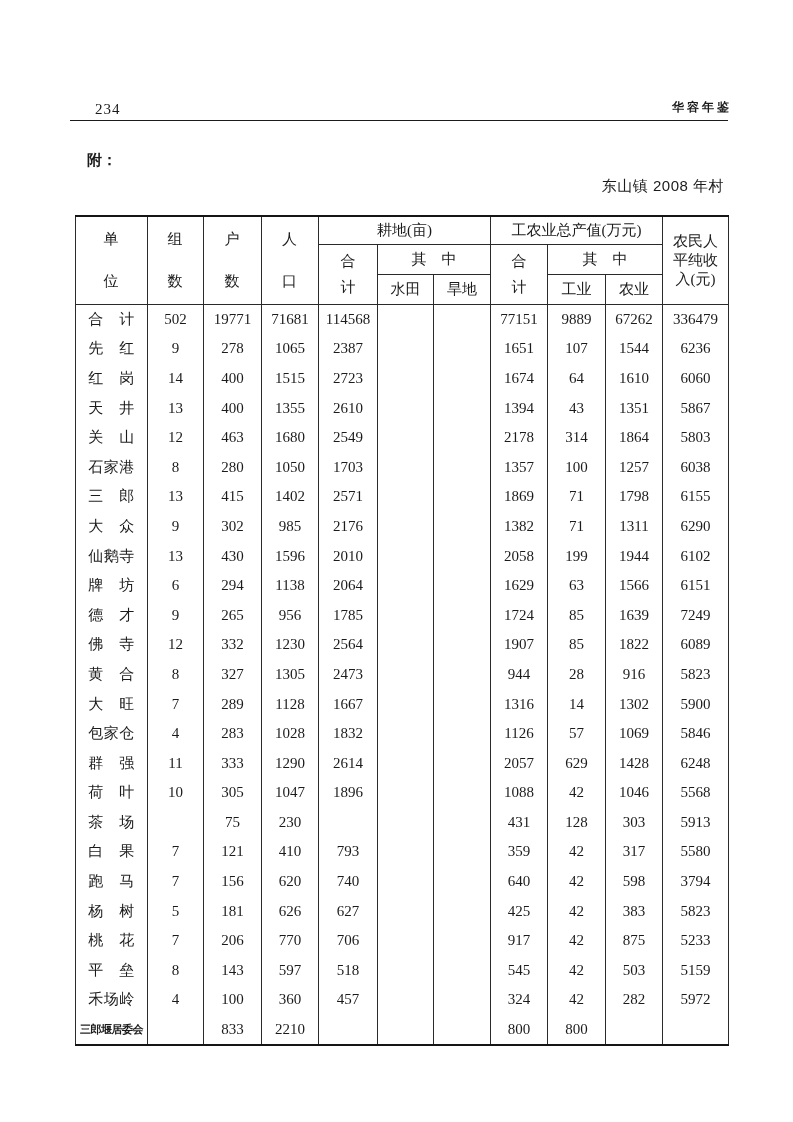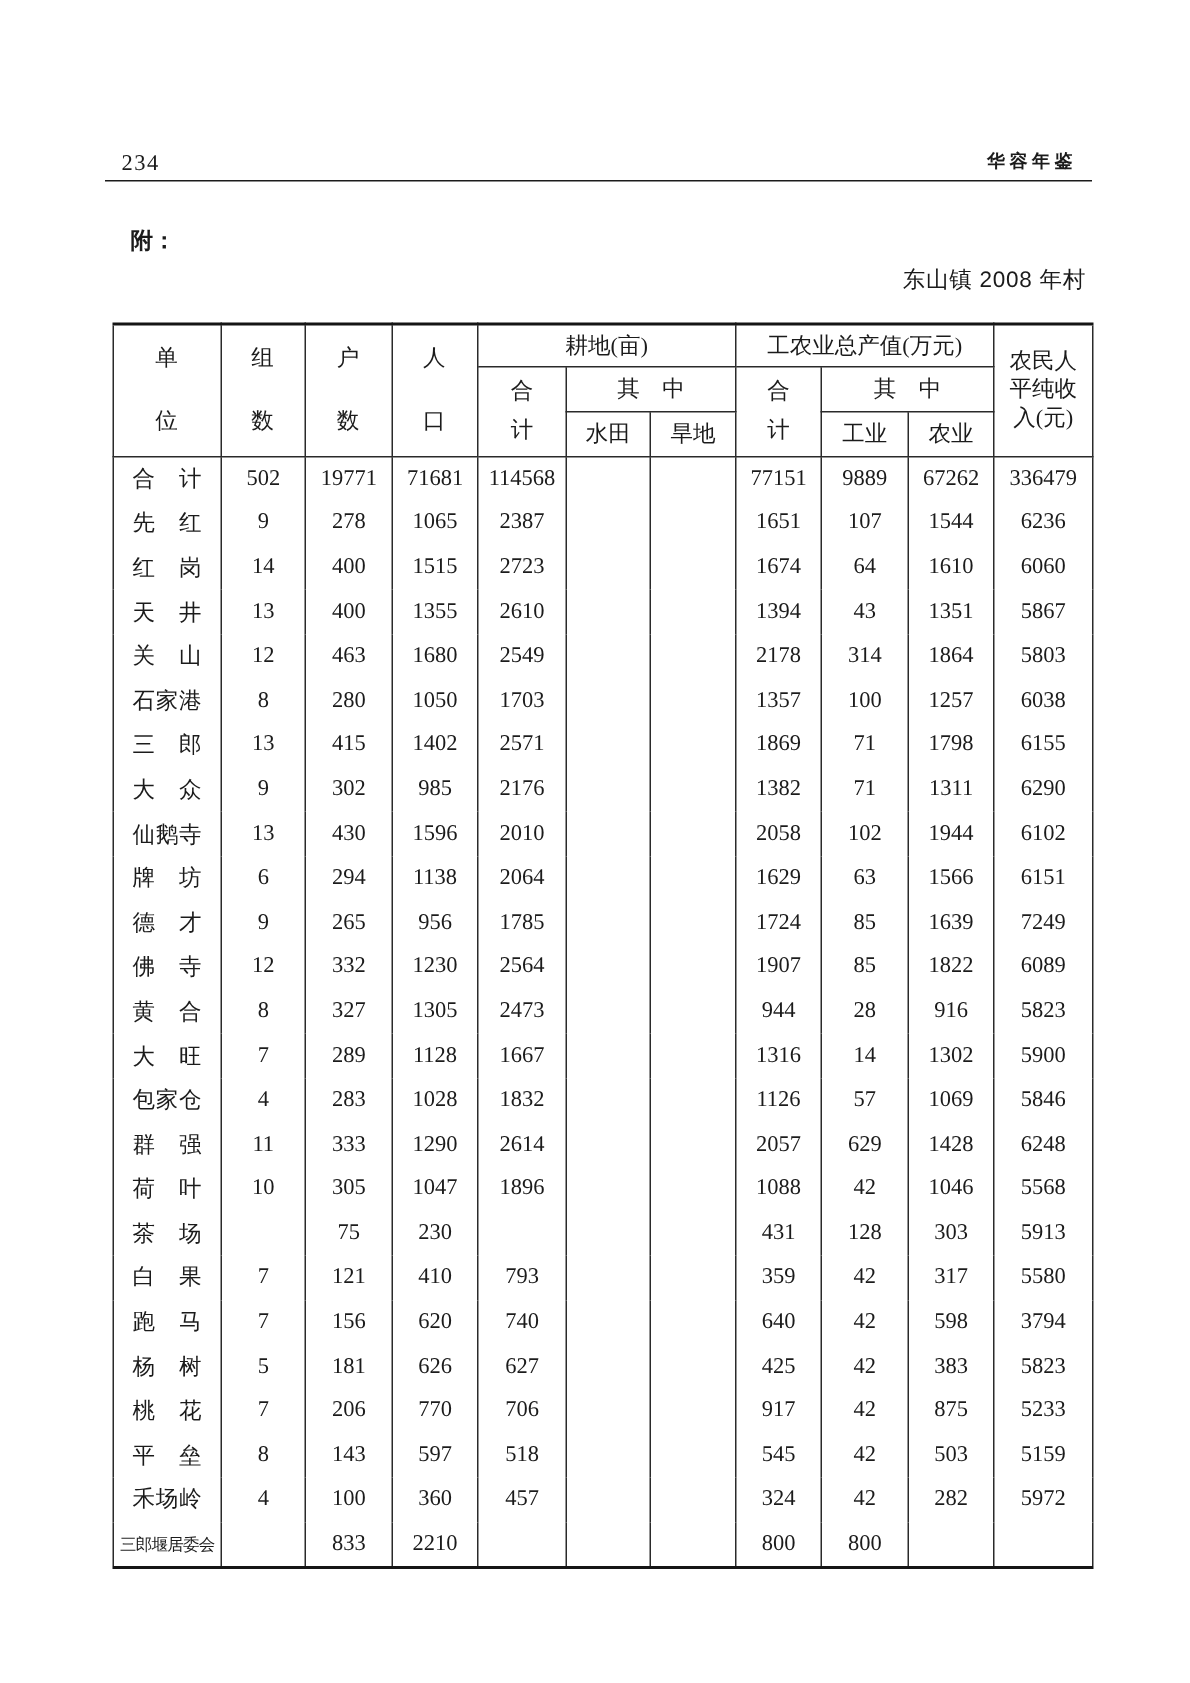--- a/index.html
+++ b/index.html
@@ -1,21 +1,21 @@
 <!DOCTYPE html>
 <html><head>
 <meta charset="utf-8">
 <style>
   html,body { margin:0; padding:0; }
   body {
     width:793px; height:1122px; position:relative; background:#ffffff;
     font-family:"Liberation Serif","DejaVu Serif",serif; color:#1b1b1b;
     overflow:hidden;
   }
-  .running-head { position:absolute; top:99px; left:60px; width:658px; height:20px; }
+  .running-head { position:absolute; top:99px; left:74px; width:658px; height:20px; }
   .page-num { position:absolute; left:21px; top:2px; font-size:15px; letter-spacing:1px; }
   .book-title { display:block; text-align:right; font-size:12px; font-weight:bold; letter-spacing:3px;
     font-family:Liberation Mono, monospace; }
   .head-rule { position:absolute; top:120px; left:70px; width:658px; height:0; border-top:1.7px solid #1b1b1b; }
   .attachment { position:absolute; top:151px; left:87px; font-size:15px; font-weight:bold;
     font-family:"Liberation Sans","DejaVu Sans",sans-serif; }
   .caption { position:absolute; top:177px; right:69px; font-size:15px; font-weight:normal; letter-spacing:0.5px;
     font-family:"Liberation Sans","DejaVu Sans",sans-serif; }
 
   table.stats {
@@ -32,21 +32,21 @@
   }
   .stats thead th { border-bottom:1px solid #2a2a2a; }
   .stats thead tr.r1 { height:28px; }
   .stats thead tr.r2 { height:30px; }
   .stats thead tr.r3 { height:30px;margin-top:24px; }
   th.tall   { white-space:pre-line; line-height:42px; letter-spacing:1px; }
   th.total  { white-space:pre-line; line-height:26px; }
   th.income { white-space:pre-line; line-height:19px; }
   .stats tbody td { height:29.6px; }
   td.name-cell { letter-spacing:0.5px; }
-  td.small-name { font-size:11px; letter-spacing:-0.5px; }
+  td.small-name { font-size:11px; letter-spacing:-0.5px;font-weight:bold; }
 </style>
 </head>
 <body>
 
 <div class="running-head">
   <span class="page-num">234</span>
   <span class="book-title">华容年鉴</span>
 </div>
 <div class="head-rule"></div>
 <div class="attachment">附：</div>
@@ -204,21 +204,21 @@
       </tr>
       <tr>
         <td class="name-cell">仙鹅寺</td>
         <td>13</td>
         <td>430</td>
         <td>1596</td>
         <td>2010</td>
         <td></td>
         <td></td>
         <td>2058</td>
-        <td>102</td>
+        <td>199</td>
         <td>1944</td>
         <td>6102</td>
       </tr>
       <tr>
         <td class="name-cell">牌　坊</td>
         <td>6</td>
         <td>294</td>
         <td>1138</td>
         <td>2064</td>
         <td></td>

